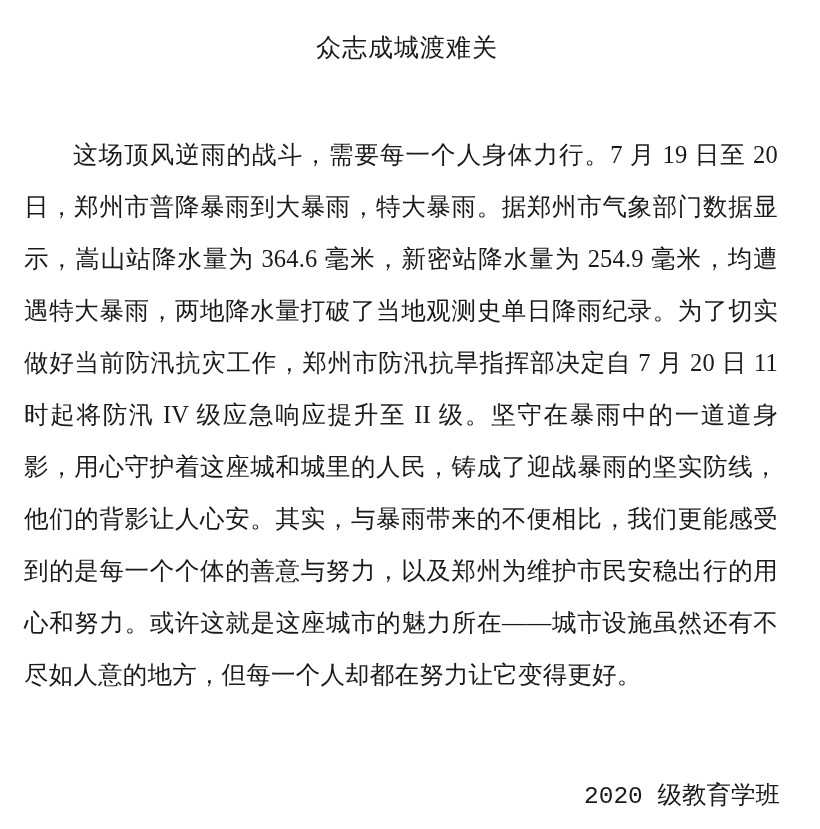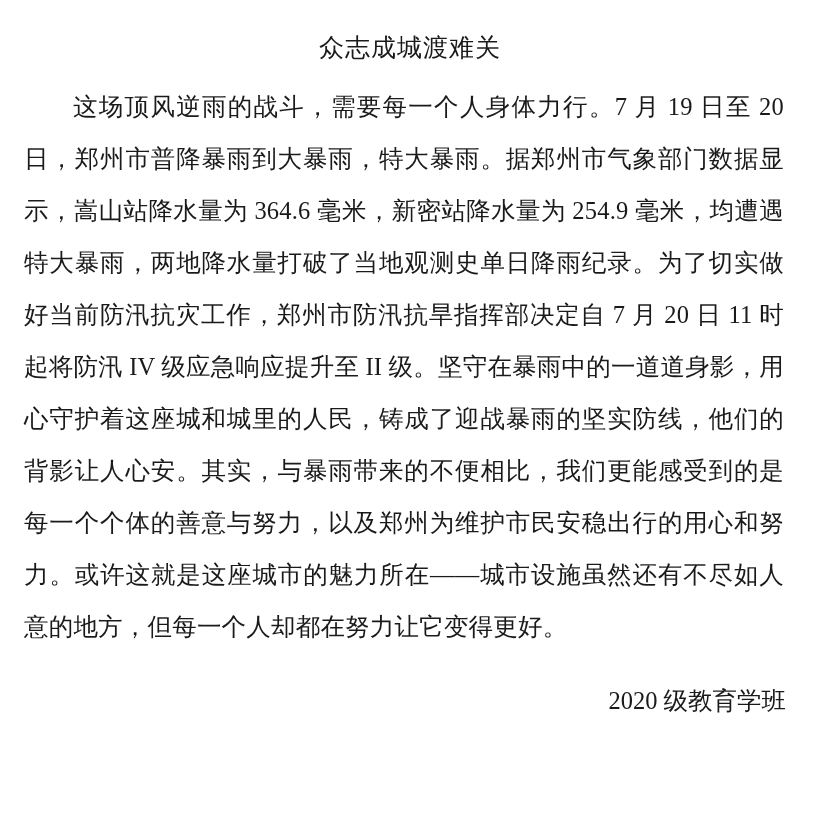--- a/index.html
+++ b/index.html
@@ -11,23 +11,24 @@
     height: 829px;
     background: #ffffff;
     font-family: "Liberation Serif", "DejaVu Serif", serif;
     color: #1a1a1a;
     overflow: hidden;
   }
   .page {
     width: 820px;
     height: 808px;
     box-sizing: border-box;
-    padding: 22px 24px 10px 24px;
+    padding: 22px 30px 10px 24px;
     display: flex;
     flex-direction: column;
+    gap: 48px;
   }
   .doc-title {
     text-align: center;
     font-size: 25px;
     line-height: 1.4;
     letter-spacing: 1px;
     margin: 8px 0 16px 0;
     font-weight: normal;
   }
   .body-block {
@@ -44,20 +45,21 @@
   }
   .para-closing {
     margin-top: 10px;
   }
   .signature {
     margin-top: 22px;
     text-align: right;
     font-size: 24.5px;
     line-height: 40px;
     padding-right: 10px;
+    font-family: Liberation Mono, monospace;
   }
 </style>
 </head>
 <body>
 
 <div class="page">
 
   <h1 class="doc-title">众志成城渡难关</h1>
 
   <div class="body-block">

